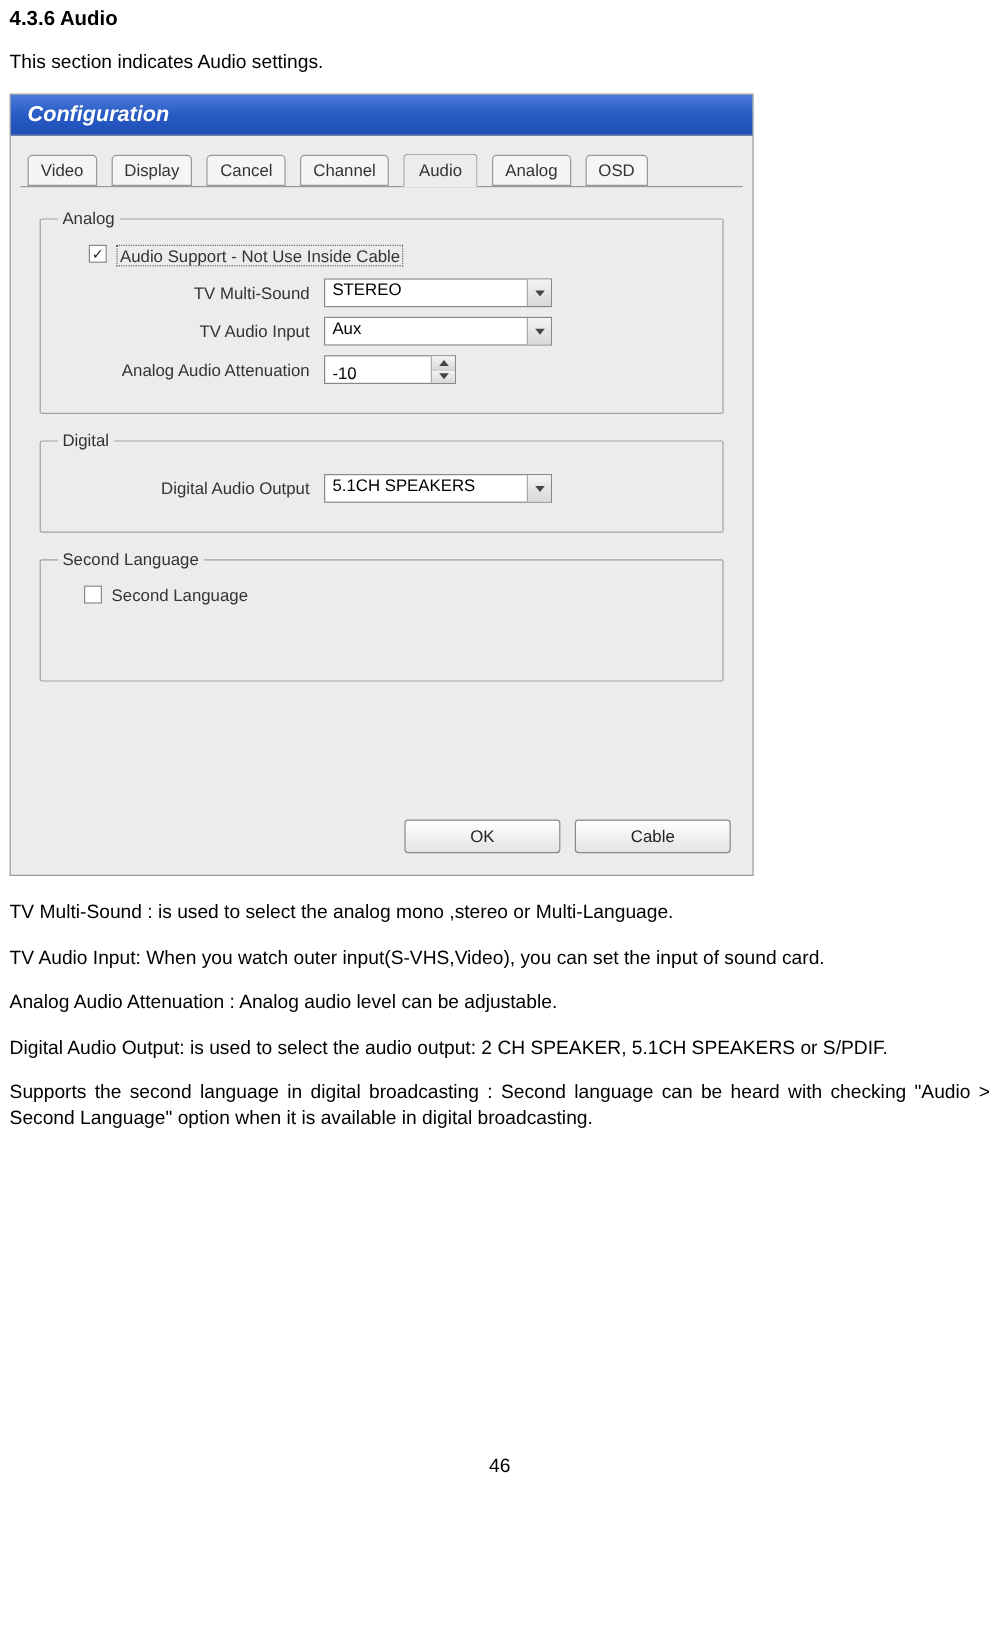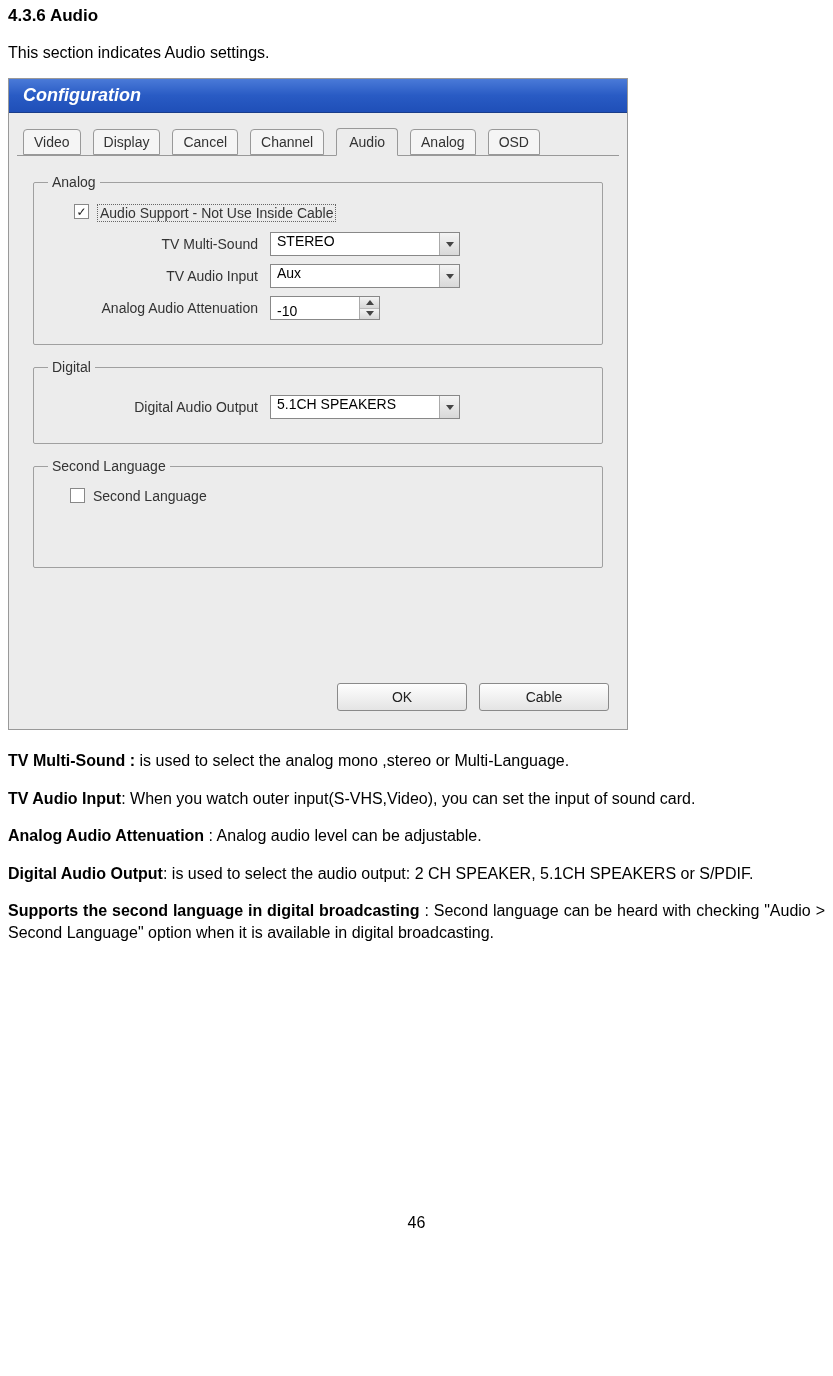--- a/index.html
+++ b/index.html
@@ -210,21 +210,21 @@
     align-items: center;
     justify-content: center;
     color: #222;
   }
   .desc {
     font-size: 16px;
     line-height: 1.35;
     margin: 0 0 16px 0;
     text-align: justify;
   }
-  .desc b { font-weight: bold; }
+  .desc b { font-weight: normal; }
   .page-num {
     text-align: center;
     font-size: 16px;
     margin-top: 270px;
   }
 </style>
 </head>
 <body>
 
 <div class="page">

